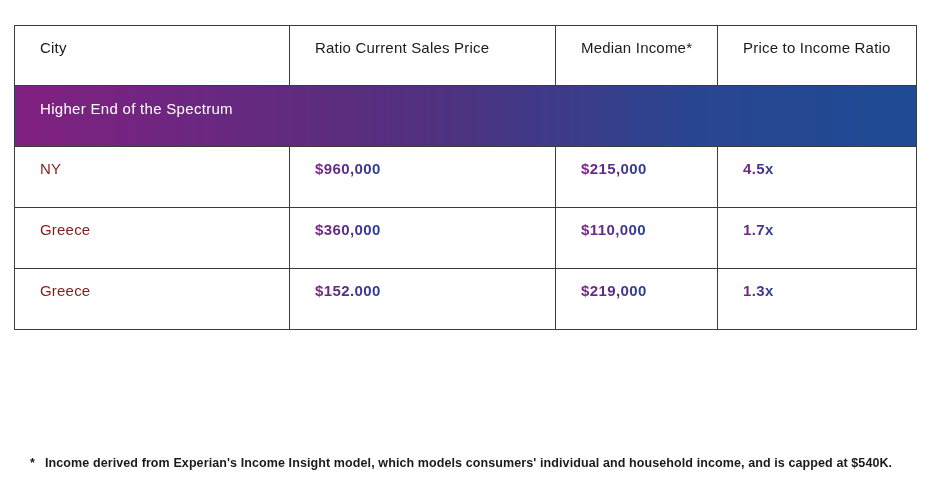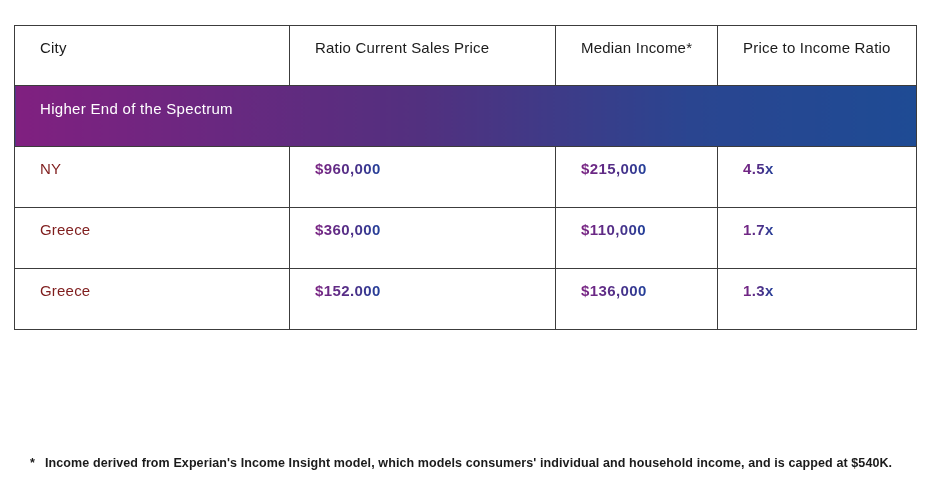--- a/index.html
+++ b/index.html
@@ -128,21 +128,21 @@
 
         <tr class="data-row">
           <td><span class="city-label">Greece</span></td>
           <td><span class="value-label">$360,000</span></td>
           <td><span class="value-label">$110,000</span></td>
           <td><span class="value-label">1.7x</span></td>
         </tr>
         <tr class="data-row">
           <td><span class="city-label">Greece</span></td>
           <td><span class="value-label">$152.000</span></td>
-          <td><span class="value-label">$136,000</span></td>
+          <td><span class="value-label">$219,000</span></td>
           <td><span class="value-label">1.3x</span></td>
         </tr>
       </tbody>
     </table>
   </div>
 
   <div class="footnote">
     <span class="marker">*</span>
     <span>Income derived from Experian's Income Insight model, which models consumers' individual and household income, and is capped at $540K.</span>
   </div>

